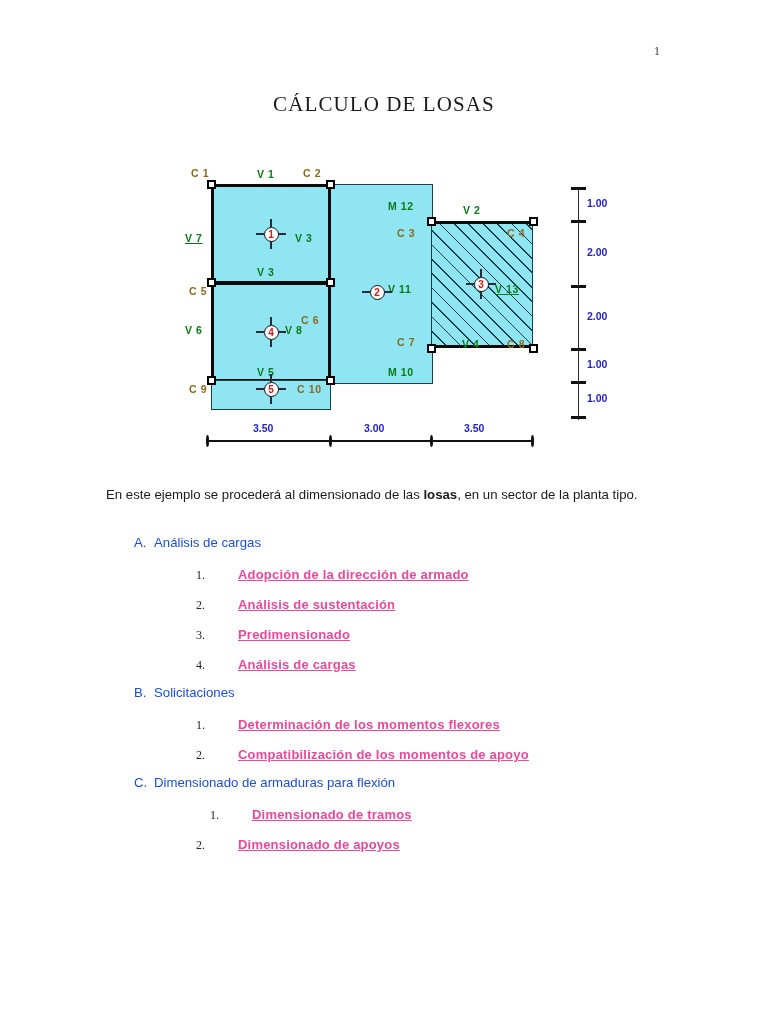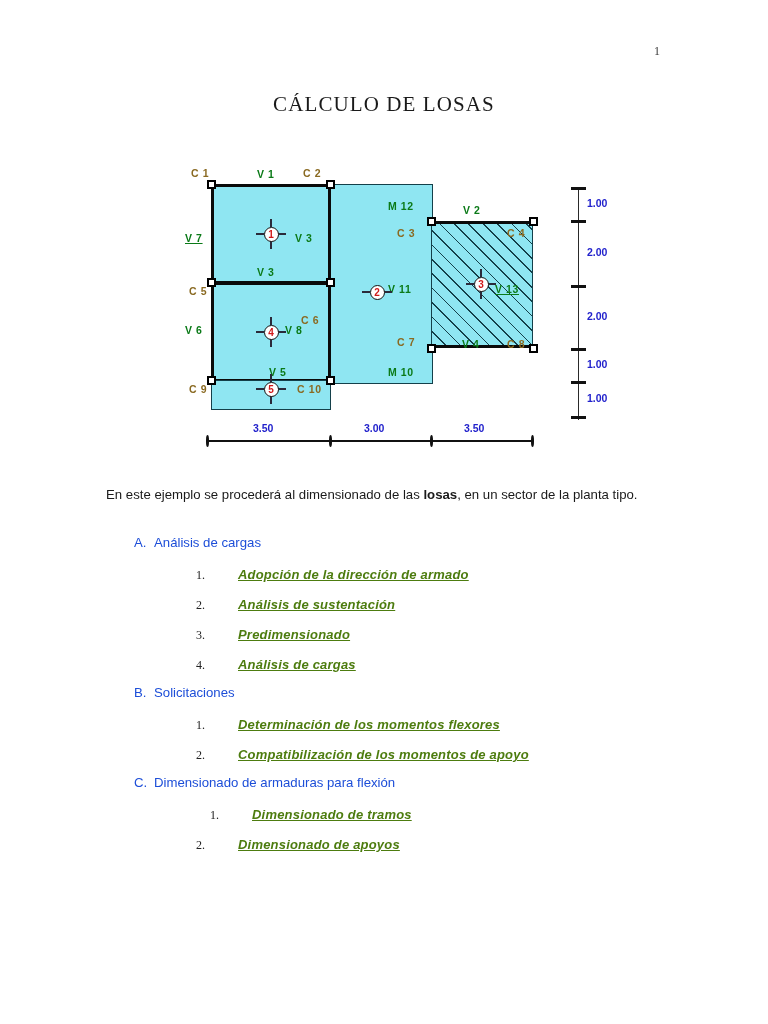--- a/index.html
+++ b/index.html
@@ -177,26 +177,25 @@
     white-space: nowrap;
   }
   .item .num {
     display: inline-block;
     width: 42px;
     font-family: "Liberation Serif", serif;
     font-size: 12px;
     color: #222222;
   }
   .item a, .item .link {
-    color: #4d7c0f;
+    color: #ec4899;
     font-size: 13px;
     font-weight: bold;
     text-decoration: underline;
     letter-spacing: 0.2px;
-    font-style: italic;
   }
 </style>
 </head>
 <body>
 
 <div class="page-number">1</div>
 
 <div class="doc-title">CÁLCULO DE LOSAS</div>
 
 <div class="diagram">
@@ -223,21 +222,21 @@
   <div class="node" style="left:344px; top:47px;"></div>
   <div class="node" style="left:242px; top:174px;"></div>
   <div class="node" style="left:344px; top:174px;"></div>
 
   <div class="lbl beam" style="left:72px;  top:-2px;">V 1</div>
   <div class="lbl beam" style="left:0px;   top:62px;text-decoration:underline;">V 7</div>
   <div class="lbl beam" style="left:110px; top:62px;">V 3</div>
   <div class="lbl beam" style="left:72px;  top:96px;">V 3</div>
   <div class="lbl beam" style="left:0px;   top:154px;">V 6</div>
   <div class="lbl beam" style="left:100px; top:154px;">V 8</div>
-  <div class="lbl beam" style="left:72px;  top:196px;margin-left:12px;">V 5</div>
+  <div class="lbl beam" style="left:72px;  top:196px;">V 5</div>
   <div class="lbl beam" style="left:203px; top:30px;">M 12</div>
   <div class="lbl beam" style="left:203px; top:113px;">V 11</div>
   <div class="lbl beam" style="left:203px; top:196px;">M 10</div>
   <div class="lbl beam" style="left:278px; top:34px;">V 2</div>
   <div class="lbl beam" style="left:310px; top:113px;text-decoration:underline;">V 13</div>
   <div class="lbl beam" style="left:277px; top:168px;">V 4</div>
 
   <div class="lbl col" style="left:6px;   top:-3px;">C 1</div>
   <div class="lbl col" style="left:118px; top:-3px;">C 2</div>
   <div class="lbl col" style="left:4px;   top:115px;">C 5</div>

